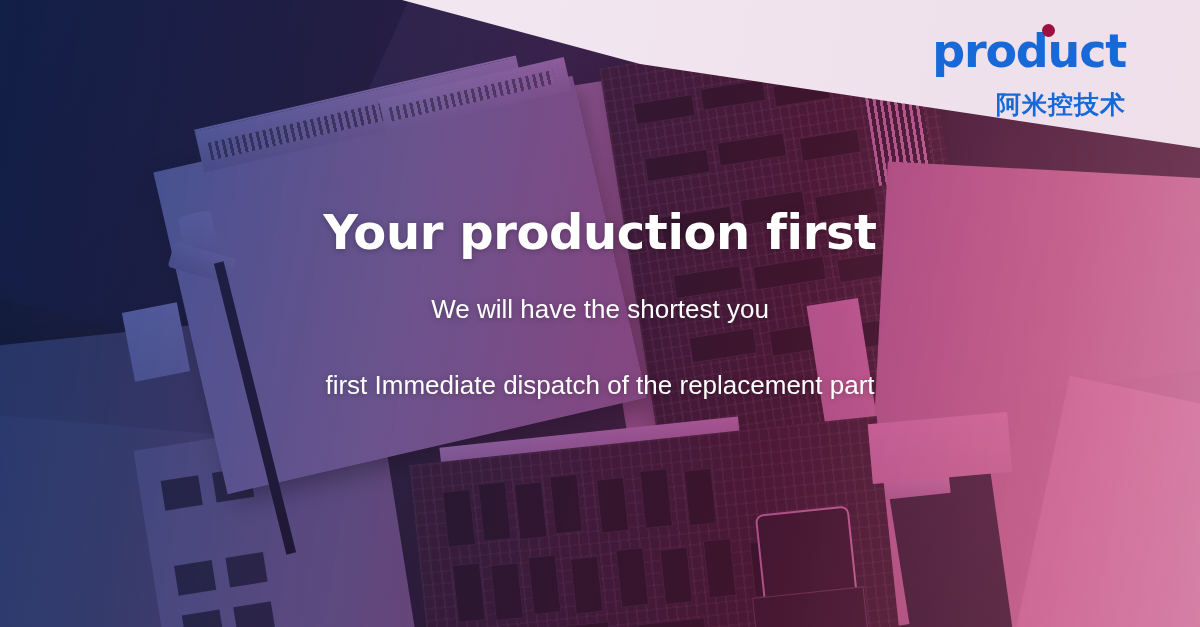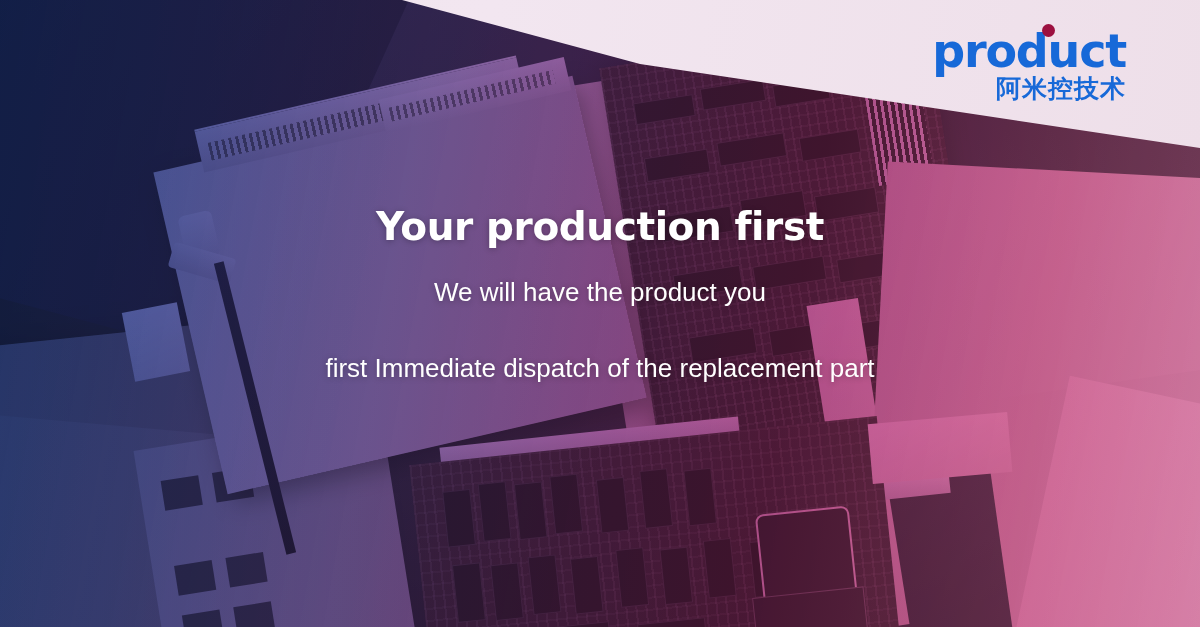--- a/index.html
+++ b/index.html
@@ -330,44 +330,44 @@
   .logo-dot {
     position: absolute;
     left: 56.5%;
     top: -4px;
     width: 13px;
     height: 13px;
     border-radius: 50%;
     background: #9c1040;
   }
   .logo-cn {
-    margin-top: 2px;
+    margin-top: 18px;
     font-family: "DejaVu Sans", sans-serif;
     font-size: 25px;
     font-weight: 700;
     letter-spacing: 1px;
     color: #1769d8;
   }
 
   
   .copy {
     position: absolute;
     left: 0;
     right: 0;
     top: 204px;
     text-align: center;
     color: #ffffff;
     text-shadow: 0 1px 6px rgba(0,0,0,.28);
   }
   .headline {
     font-family: "DejaVu Sans", sans-serif;
-    font-size: 39px;
+    font-size: 48px;
     font-weight: 700;
     letter-spacing: -0.4px;
-    margin: 0 0 24px 0;
+    margin: 0 0 30px 0;
   }
   .subline {
     font-family: "Liberation Sans", sans-serif;
     font-size: 26px;
     font-weight: 400;
     line-height: 38px;
     margin: 0;
   }
 </style>
 </head>
@@ -452,19 +452,19 @@
 
   <div class="logo">
     <div class="logo-word">product</div>
     <span class="logo-dot"></span>
     <div class="logo-cn">阿米控技术</div>
   </div>
 
   <div class="copy">
     <h1 class="headline">Your production first</h1>
     <p class="subline">
-      <span>We will have the product you</span><br>
+      <span>We will have the shortest you</span><br>
       <br>
       <span>first Immediate dispatch of the replacement part</span>
     </p>
   </div>
 
 </div>
 
 </body></html>

